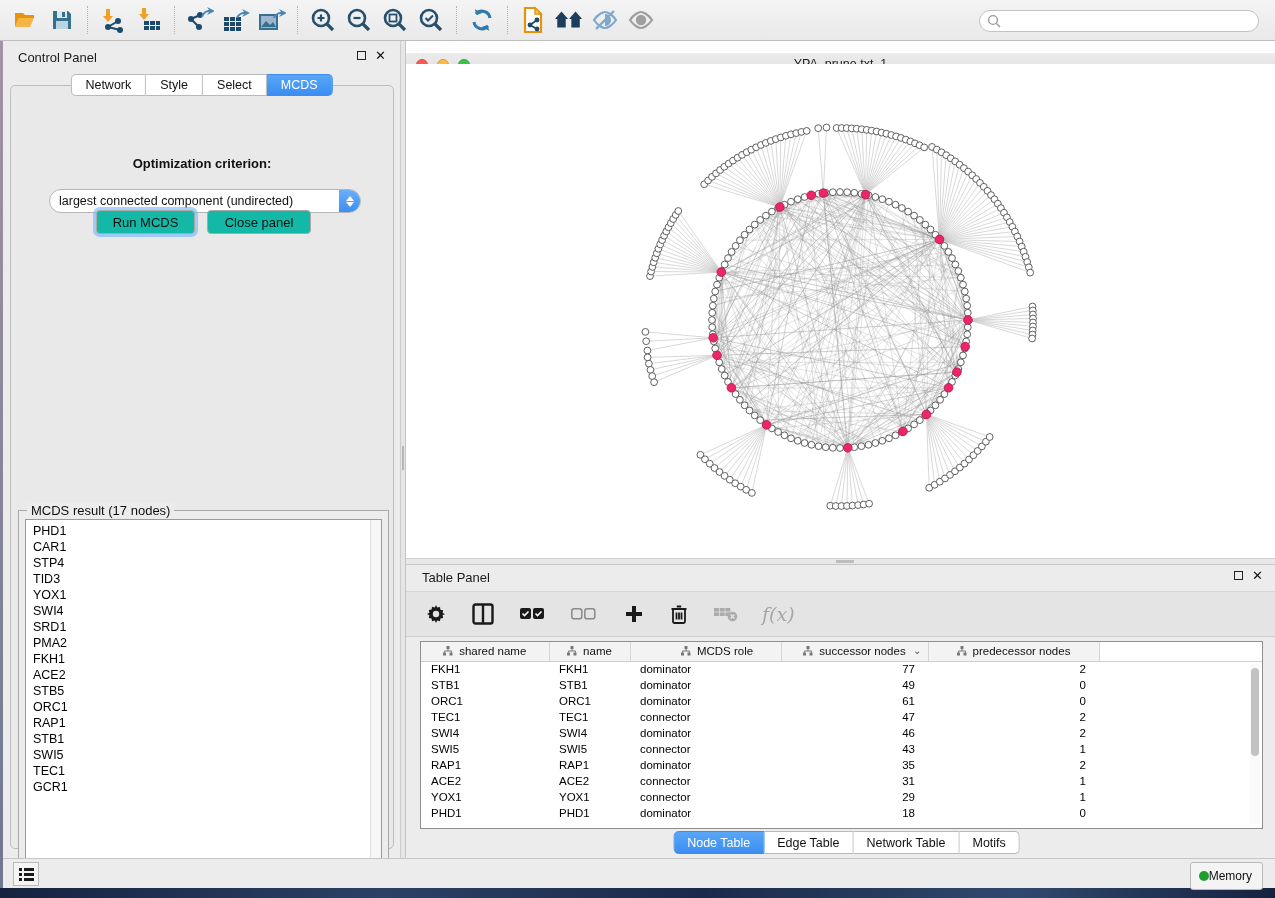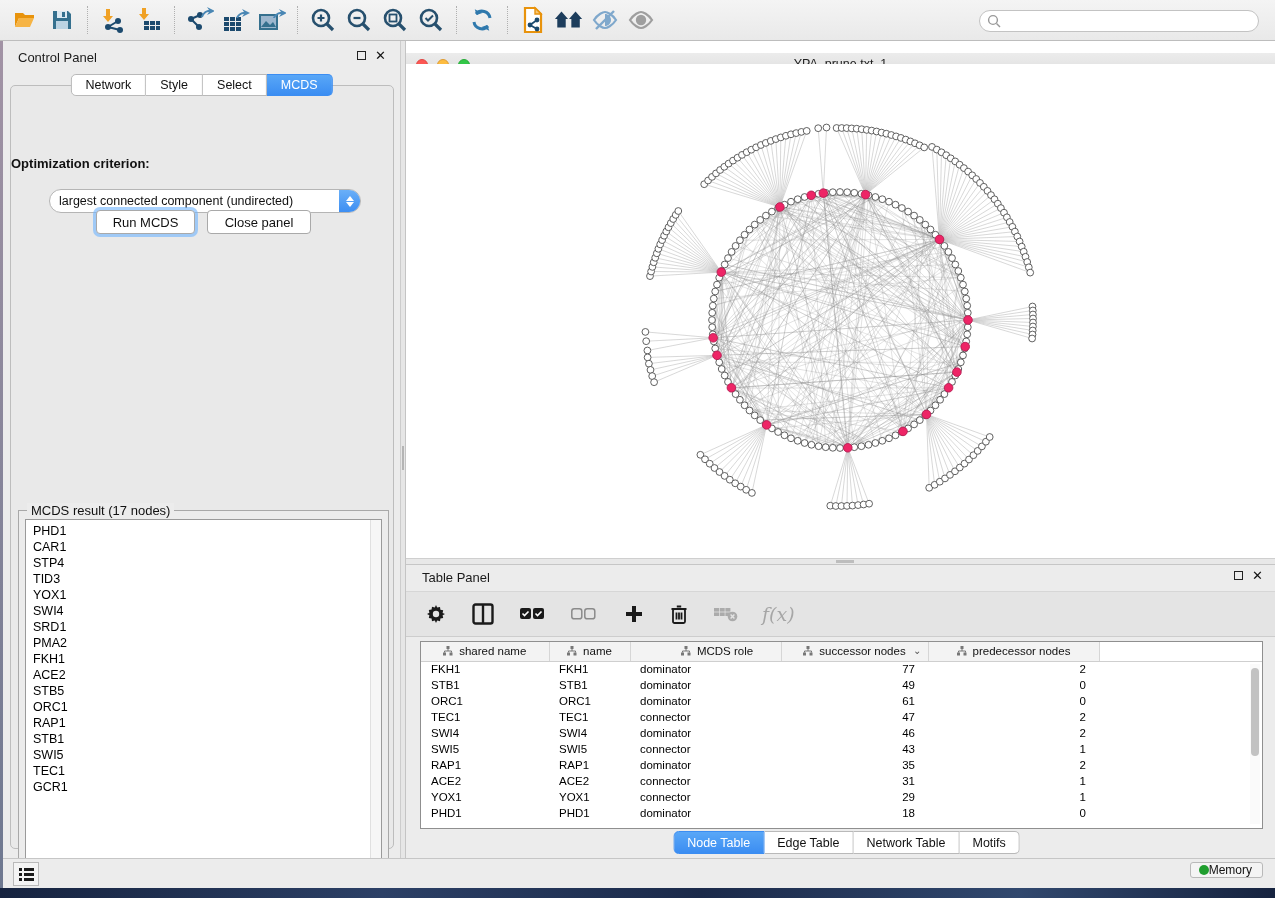--- a/index.html
+++ b/index.html
@@ -36,32 +36,32 @@
   #cp-tabpanel { position:absolute; left:7px; top:44px; width:384px; height:764px;
     background:#e9e9e9; border:1px solid #bdbdbd; border-radius:5px; }
   #cp-tabs { position:absolute; left:50%; top:33px; transform:translateX(-50%);
     display:flex; height:22px; z-index:5; }
   .seg { background:#fff; border:1px solid #b9b9b9; border-left:none; font-size:12.5px;
     display:flex; align-items:center; justify-content:center; padding:0 14px; color:#111; }
   .seg:first-child { border-left:1px solid #b9b9b9; border-radius:5px 0 0 5px; }
   .seg:last-child { border-radius:0 5px 5px 0; }
   .seg.sel { background:linear-gradient(#59a7f7,#3b8df2); color:#fff; border-color:#3b8df2; }
 
-  #opt-label { position:absolute; left:0; top:70px; width:100%; text-align:left;
+  #opt-label { position:absolute; left:0; top:70px; width:100%; text-align:center;
     font-size:13px; font-weight:bold; color:#111; }
   #opt-select { position:absolute; left:38px; top:103px; width:312px; height:24px;
     background:#fff; border:1px solid #b5b5b5; border-radius:12px;
     display:flex; align-items:center; overflow:hidden; }
   #opt-select .sel-text { flex:1; font-size:12.5px; padding-left:9px; color:#111; white-space:nowrap; }
   #opt-select .stepper { width:21px; height:24px; background:linear-gradient(#6cb1f8,#3b8df2);
     border-radius:0 4px 4px 0; display:flex; flex-direction:column; align-items:center; justify-content:center; gap:1px; }
   .chev { width:0; height:0; border-left:4px solid transparent; border-right:4px solid transparent; }
   .chev.up { border-bottom:5px solid #fff; } .chev.down { border-top:5px solid #fff; }
 
-  .mac-btn { position:absolute; height:24px; background:#ffffff; border:1px solid #a9a9a9;
+  .mac-btn { position:absolute; height:24px; background:#14b8a6; border:1px solid #a9a9a9;
     border-radius:4px; font-size:13px; color:#111; display:flex; align-items:center; justify-content:center; }
   #run-btn { left:85px; top:124px; width:99px; box-shadow:0 0 0 3px rgba(110,180,255,.6); }
   #closep-btn { left:196px; top:124px; width:104px; }
 
   #mcds-group { position:absolute; left:7px; top:424px; width:371px; height:368px;
     border:1px solid #a8a8a8; background:#ececec; }
   #mcds-legend { position:absolute; left:8px; top:-8px; background:#ececec; padding:0 4px;
     font-size:13px; color:#111; }
   #mcds-list { position:absolute; left:6px; top:8px; right:6px; bottom:6px; background:#fff;
     border:1px solid #9a9a9a; overflow:hidden; }
@@ -113,21 +113,21 @@
     display:flex; align-items:center; padding:0 13px; }
   .tp-seg:first-child { border-left:1px solid #b9b9b9; border-radius:5px 0 0 5px;margin-left:12px; }
   .tp-seg:last-child { border-radius:0 5px 5px 0; }
   .tp-seg.sel { background:linear-gradient(#59a7f7,#3b8df2); color:#fff; border-color:#3b8df2; }
 
   
   #statusbar { position:absolute; left:3px; top:858px; width:1272px; height:30px;
     background:#ececec; border-top:1px solid #c6c6c6; }
   #status-left-btn { position:absolute; left:10px; top:3px; width:26px; height:24px; background:#f4f4f4;
     border:1px solid #b9b9b9; display:flex; align-items:center; justify-content:center; }
-  #memory-btn { position:absolute; right:12px; top:3px; height:16px; padding:0 10px 0 8px;
+  #memory-btn { position:absolute; right:12px; top:3px; height:28px; padding:0 10px 0 8px;
     background:#f4f4f4; border:1px solid #b9b9b9; border-radius:3px;
     display:flex; align-items:center; font-size:12px; color:#111; }
   #memory-dot { width:10px; height:10px; border-radius:50%; background:#1f9e2e; }
 </style>
 </head>
 <body>
 
 <div id="app">
 
   <div id="toolbar">

